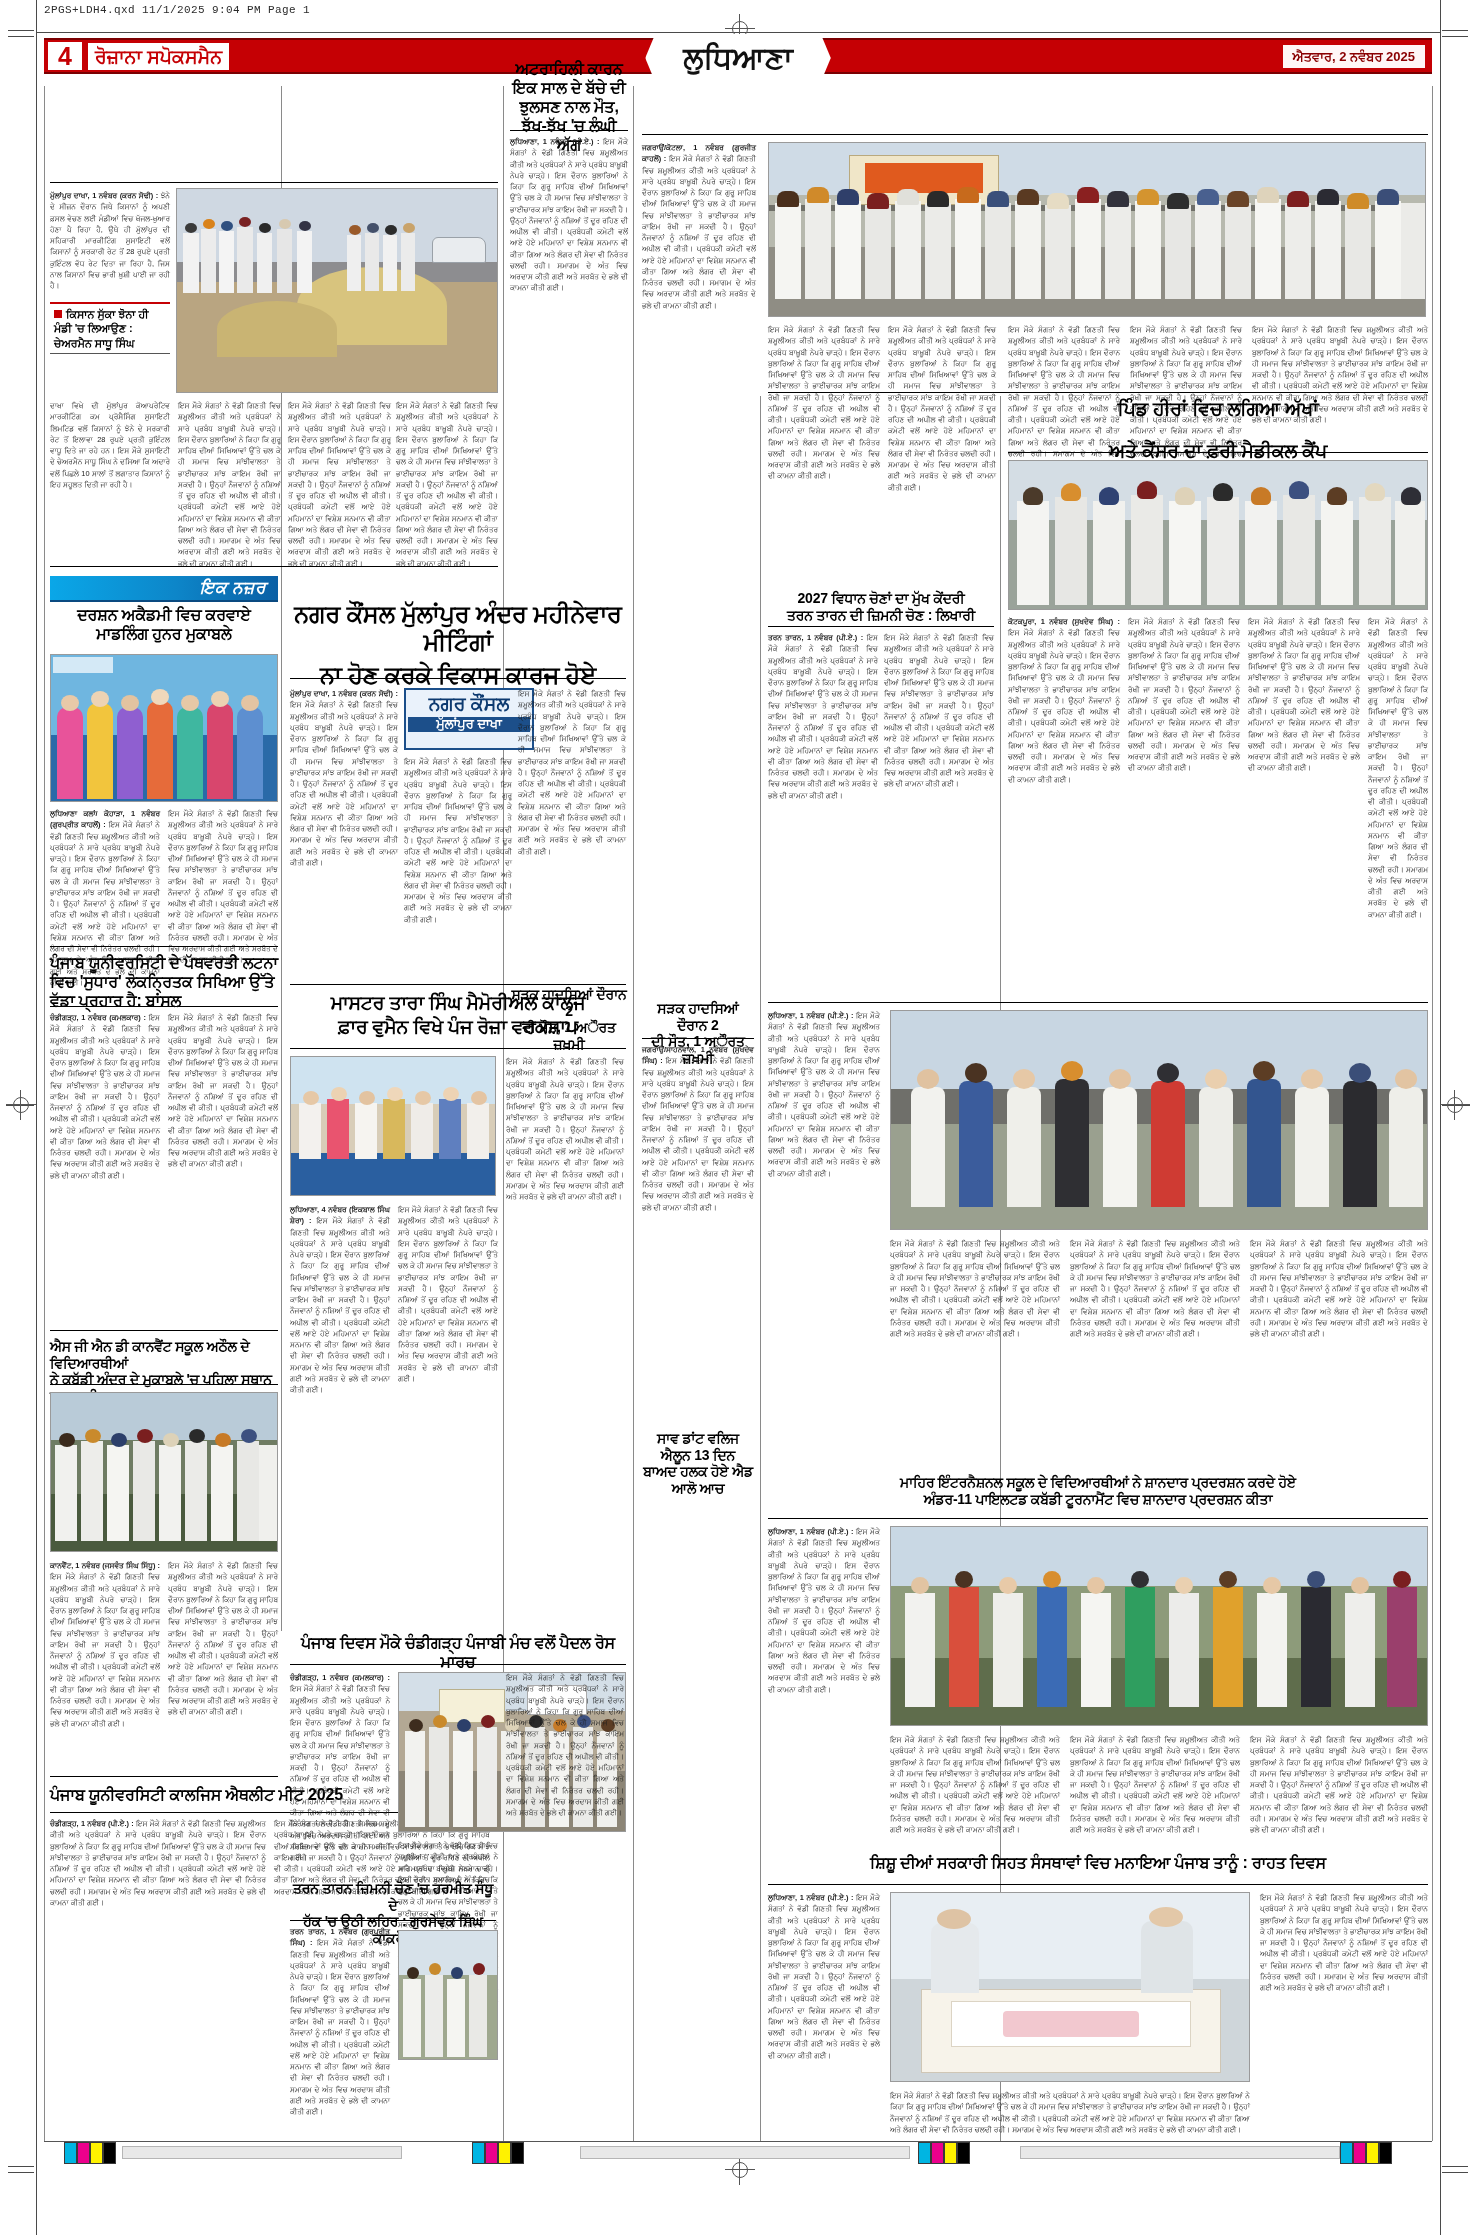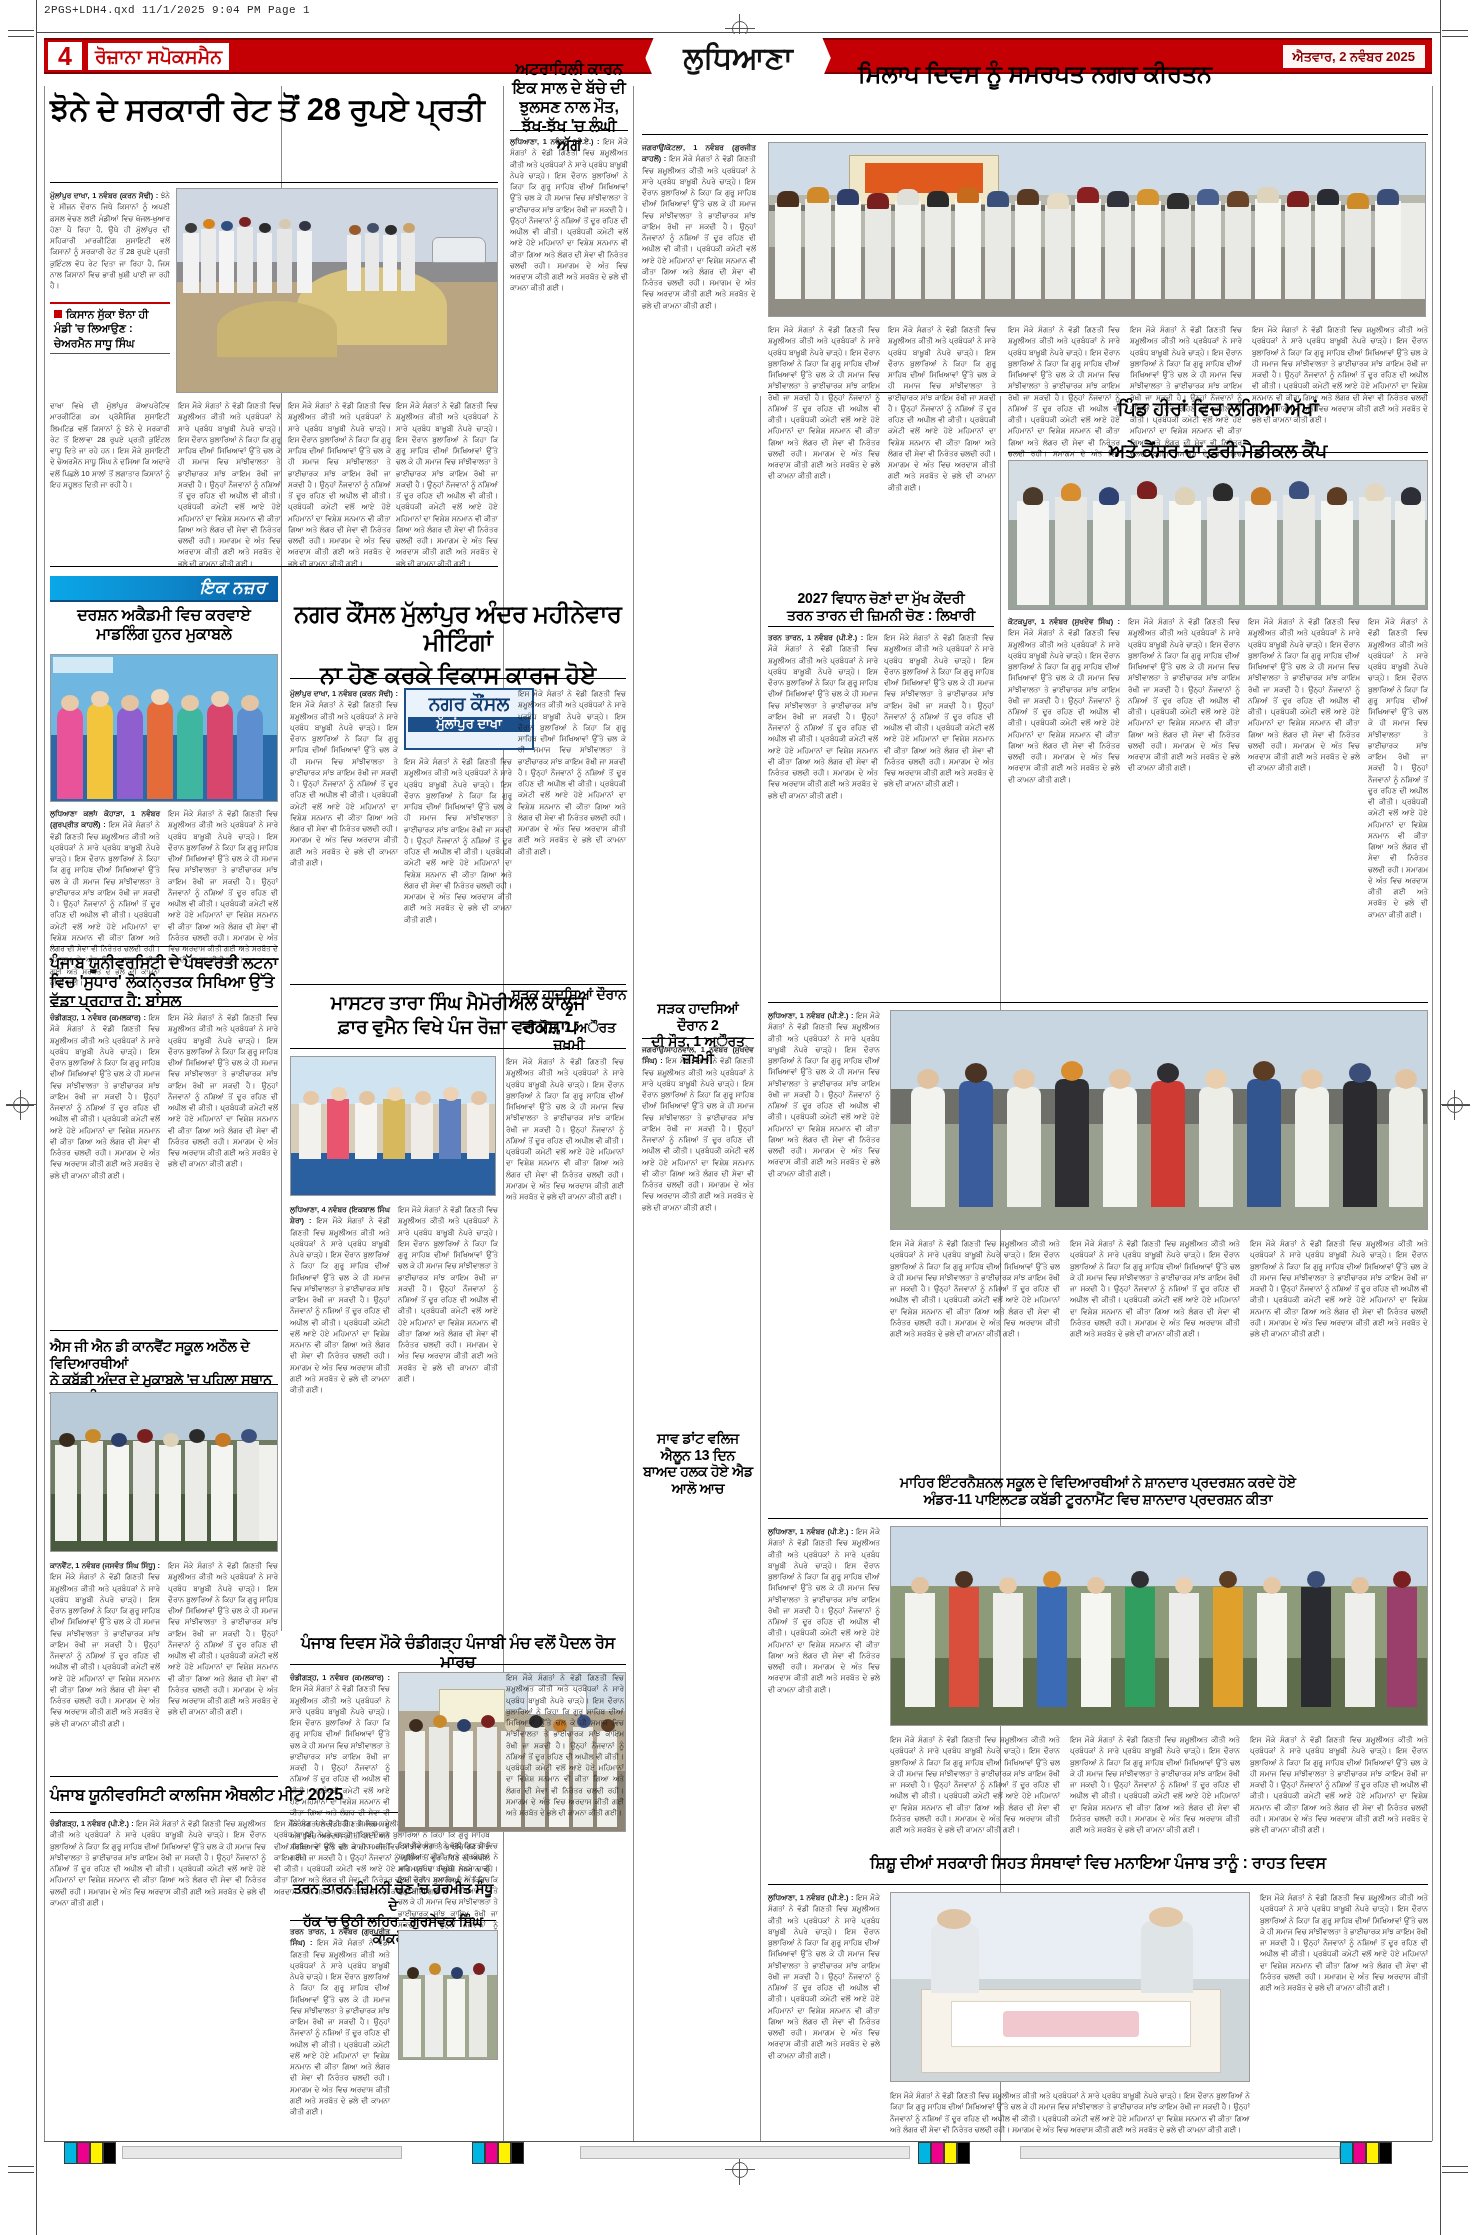--- a/index.html
+++ b/index.html
@@ -144,21 +144,20 @@
 
   <div class="vrule" style="left:281px; top:86px; height:1545px;"></div>
   <div class="vrule" style="left:503px; top:86px; height:2055px;"></div>
   <div class="vrule" style="left:633px; top:86px; height:2055px;"></div>
   <div class="vrule" style="left:760px; top:396px; height:1745px;"></div>
   <div class="vrule" style="left:1000px; top:396px; height:1745px;"></div>
   <div class="vrule" style="left:44px; top:86px; height:2055px;"></div>
   <div class="vrule" style="left:1432px; top:86px; height:2055px;"></div>
 
   <div class="col" style="left:50px; top:92px; width:448px;">
-    <div class="hl hl-xl">ਝੋਨੇ ਦੇ ਸਰਕਾਰੀ ਰੇਟ ਤੋਂ 28 ਰੁਪਏ ਪ੍ਰਤੀ</div>
   </div>
   <div class="hrule" style="left:50px; top:182px; width:448px; background:#000; height:1px;"></div>
 
   <div class="col body-col" style="left:50px; top:190px; width:120px; height:110px;">
     <span class="lead-bold">ਮੁੱਲਾਂਪੁਰ ਦਾਖਾ, 1 ਨਵੰਬਰ (ਕਰਨ ਸੋਢੀ) :</span>
     <span>ਝੋਨੇ ਦੇ ਸੀਜ਼ਨ ਦੌਰਾਨ ਜਿਥੇ ਕਿਸਾਨਾਂ ਨੂੰ ਅਪਣੀ ਫ਼ਸਲ ਵੇਚਣ ਲਈ ਮੰਡੀਆਂ ਵਿਚ ਖੱਜਲ-ਖੁਆਰ ਹੋਣਾ ਪੈ ਰਿਹਾ ਹੈ, ਉਥੇ ਹੀ ਮੁੱਲਾਂਪੁਰ ਦੀ ਸਹਿਕਾਰੀ ਮਾਰਕੀਟਿੰਗ ਸੁਸਾਇਟੀ ਵਲੋਂ ਕਿਸਾਨਾਂ ਨੂੰ ਸਰਕਾਰੀ ਰੇਟ ਤੋਂ 28 ਰੁਪਏ ਪ੍ਰਤੀ ਕੁਇੰਟਲ ਵੱਧ ਰੇਟ ਦਿਤਾ ਜਾ ਰਿਹਾ ਹੈ, ਜਿਸ ਨਾਲ ਕਿਸਾਨਾਂ ਵਿਚ ਭਾਰੀ ਖ਼ੁਸ਼ੀ ਪਾਈ ਜਾ ਰਹੀ ਹੈ।</span>
   </div>
 
   <div class="photo" style="left:176px; top:188px; width:322px; height:205px;">
     <div class="sky" style="background:linear-gradient(#cfd8e2 0 38%, #b9a581 38% 100%);"></div>
@@ -211,21 +210,20 @@
   <div class="col" style="left:510px; top:60px; width:118px;">
     <div class="hl hl-sm hl-c">ਅਟਰਾਹਿਲੀ ਕਾਰਨ ਇਕ ਸਾਲ ਦੇ ਬੱਚੇ ਦੀ ਝੁਲਸਣ ਨਾਲ ਮੌਤ, ਝੱਖ-ਝੱਖ 'ਚ ਲੰਘੀ ਅੱਗ</div>
   </div>
   <div class="hrule" style="left:510px; top:130px; width:118px; background:#000;"></div>
   <div class="col body-col" style="left:510px; top:136px; width:118px; height:760px;">
     <span class="lead-bold">ਲੁਧਿਆਣਾ, 1 ਨਵੰਬਰ (ਪੀ.ਏ.) :</span>
     <span>ਇਸ ਮੌਕੇ ਸੰਗਤਾਂ ਨੇ ਵੱਡੀ ਗਿਣਤੀ ਵਿਚ ਸ਼ਮੂਲੀਅਤ ਕੀਤੀ ਅਤੇ ਪ੍ਰਬੰਧਕਾਂ ਨੇ ਸਾਰੇ ਪ੍ਰਬੰਧ ਬਾਖ਼ੂਬੀ ਨੇਪਰੇ ਚਾੜ੍ਹੇ। ਇਸ ਦੌਰਾਨ ਬੁਲਾਰਿਆਂ ਨੇ ਕਿਹਾ ਕਿ ਗੁਰੂ ਸਾਹਿਬ ਦੀਆਂ ਸਿਖਿਆਵਾਂ ਉੱਤੇ ਚਲ ਕੇ ਹੀ ਸਮਾਜ ਵਿਚ ਸਾਂਝੀਵਾਲਤਾ ਤੇ ਭਾਈਚਾਰਕ ਸਾਂਝ ਕਾਇਮ ਰੱਖੀ ਜਾ ਸਕਦੀ ਹੈ। ਉਨ੍ਹਾਂ ਨੌਜਵਾਨਾਂ ਨੂੰ ਨਸ਼ਿਆਂ ਤੋਂ ਦੂਰ ਰਹਿਣ ਦੀ ਅਪੀਲ ਵੀ ਕੀਤੀ। ਪ੍ਰਬੰਧਕੀ ਕਮੇਟੀ ਵਲੋਂ ਆਏ ਹੋਏ ਮਹਿਮਾਨਾਂ ਦਾ ਵਿਸ਼ੇਸ਼ ਸਨਮਾਨ ਵੀ ਕੀਤਾ ਗਿਆ ਅਤੇ ਲੰਗਰ ਦੀ ਸੇਵਾ ਵੀ ਨਿਰੰਤਰ ਚਲਦੀ ਰਹੀ। ਸਮਾਗਮ ਦੇ ਅੰਤ ਵਿਚ ਅਰਦਾਸ ਕੀਤੀ ਗਈ ਅਤੇ ਸਰਬੱਤ ਦੇ ਭਲੇ ਦੀ ਕਾਮਨਾ ਕੀਤੀ ਗਈ।</span>
   </div>
 
   <div class="col" style="left:642px; top:60px; width:786px;">
-    <div class="hl hl-lg hl-c">ਮਿਲਾਪ ਦਿਵਸ ਨੂੰ ਸਮਰਪਤ ਨਗਰ ਕੀਰਤਨ</div>
   </div>
   <div class="hrule" style="left:642px; top:134px; width:786px; background:#000;"></div>
 
   <div class="photo" style="left:768px; top:142px; width:658px; height:175px;">
     <div class="sky" style="background:linear-gradient(#cfdbe6 0 30%, #b7b9ae 30% 60%, #8f8d84 60% 100%);"></div>
     <div style="position:absolute;left:80px;top:12px;width:150px;height:50px;background:#f0e6c8;border:1px solid #b9a97e;"></div>
     <div style="position:absolute;left:96px;top:20px;width:118px;height:30px;background:#e05a1e;"></div>
     <div style="position:absolute;left:0;top:62px;width:100%;height:6px;background:#6f6f68;"></div>
     <div style="position:absolute;left:6px;top:60px;width:26px;height:96px;background:#f5f5f2;"></div>
     <div style="position:absolute;left:36px;top:56px;width:26px;height:100px;background:#ededea;"></div>

